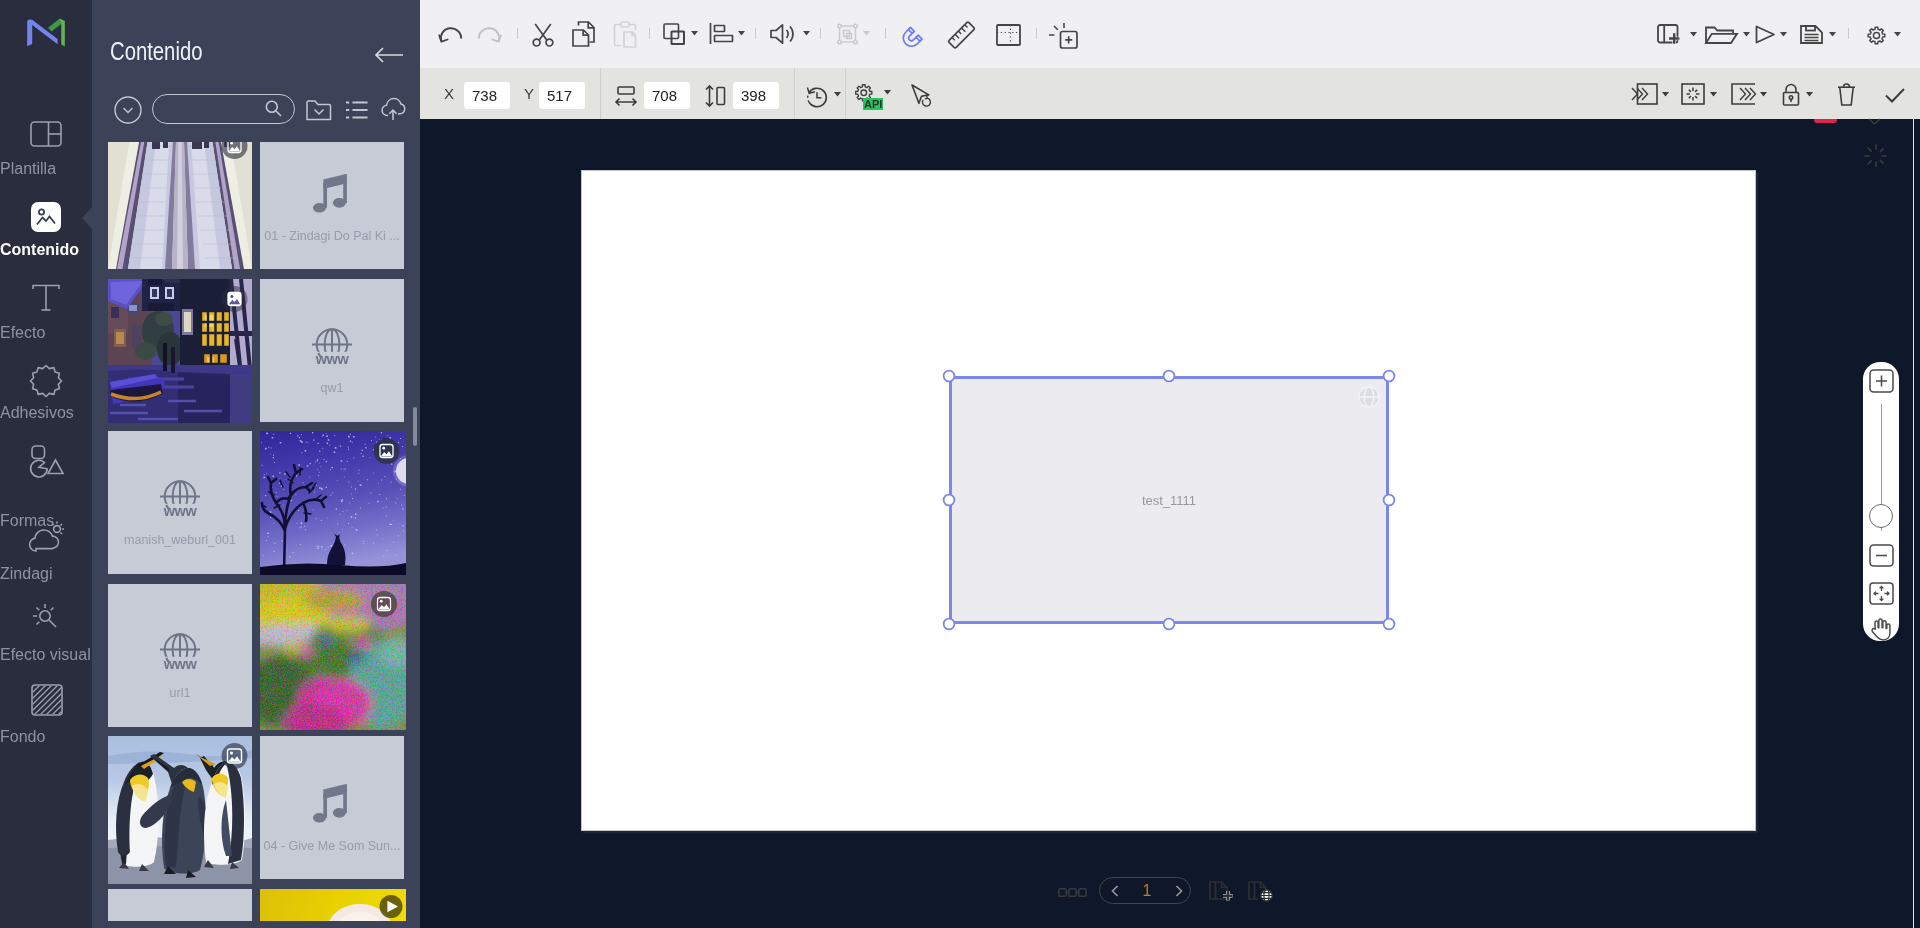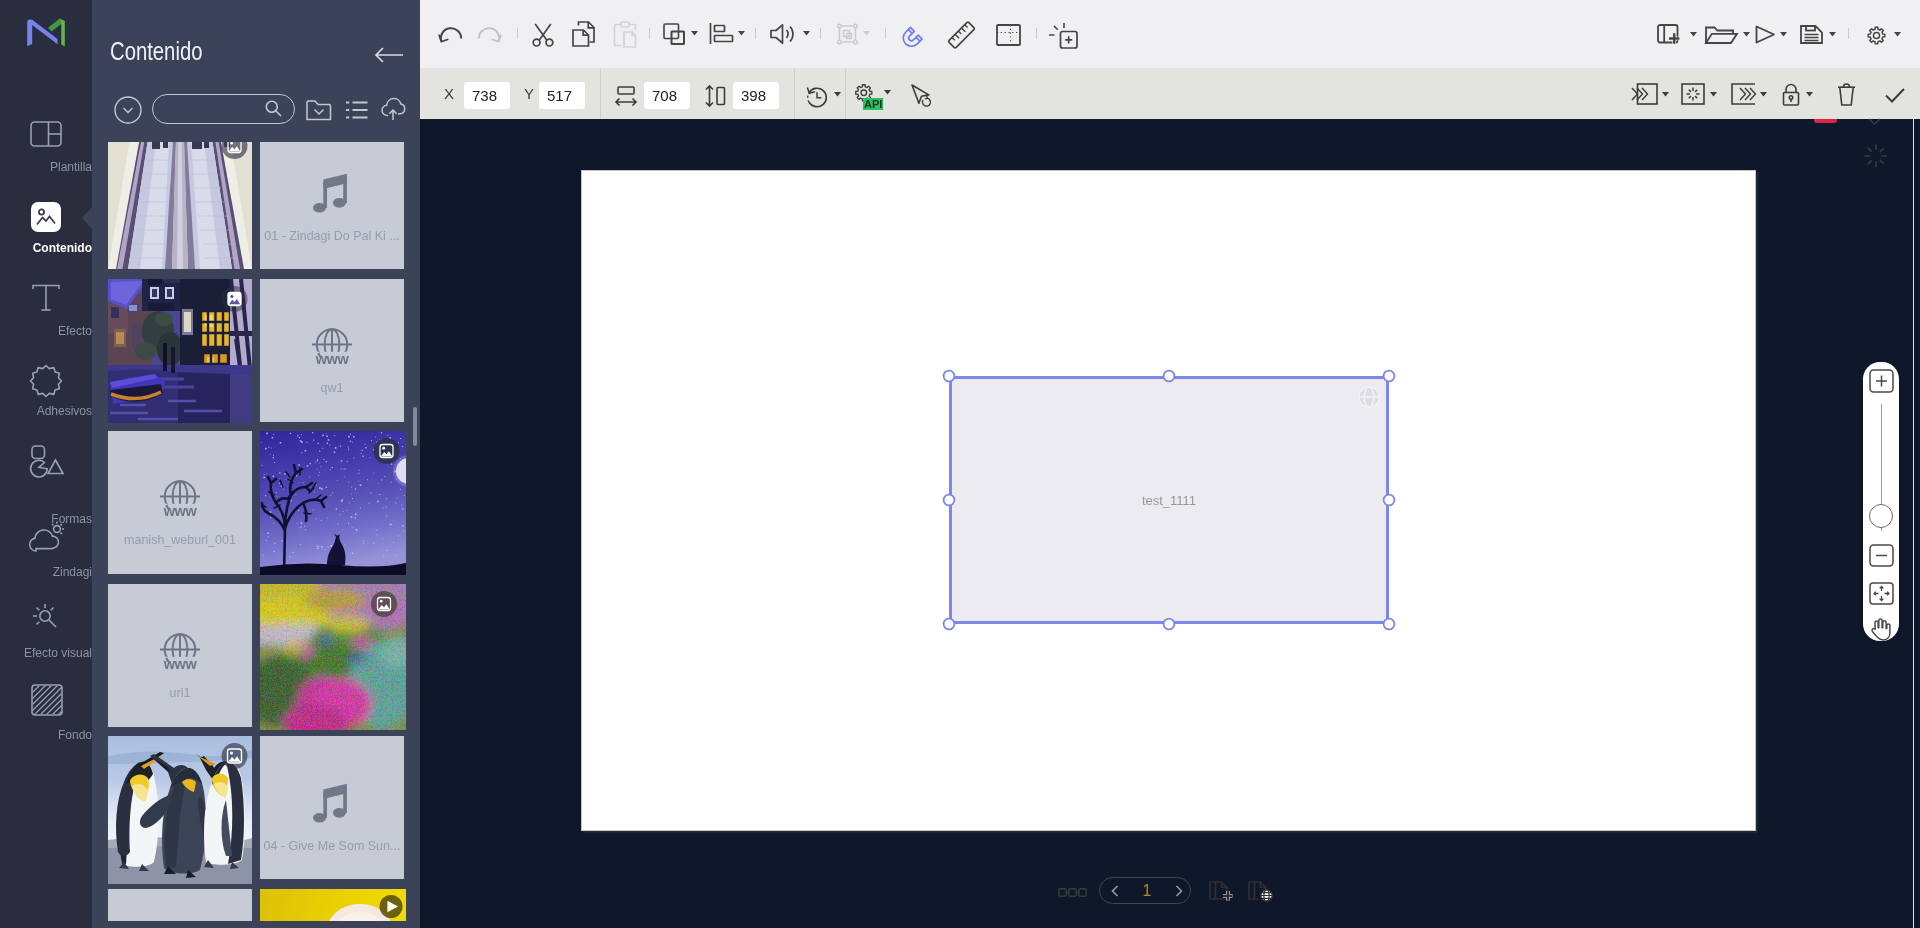--- a/index.html
+++ b/index.html
@@ -1,19 +1,19 @@
 <!DOCTYPE html>
 <html><head>
 <meta charset="utf-8">
 <style>
 *{margin:0;padding:0;box-sizing:border-box}
 html,body{width:1920px;height:928px;overflow:hidden;font-family:"Liberation Sans",sans-serif;background:#f9fafc}
 .abs{position:absolute}
 svg{display:block;overflow:visible}
-.lbl{position:absolute;width:92px;left:0;text-align:right;font-size:12px;color:#8e93a4}
+.lbl{position:absolute;width:92px;left:0;text-align:left;font-size:16px;color:#8e93a4}
 .tile{position:absolute;width:144px;height:143px;background:#c7cbd6;overflow:hidden}
 .inp{position:absolute;height:27px;width:46px;background:#fff;border-radius:3px;font-size:15px;color:#222;line-height:27px;padding-left:8px}
 .sep1{position:absolute;width:1px;height:11px;top:28px;background:#c9cacd}
 .sep2{position:absolute;width:1px;top:0;height:51px;background:#cfd0cb}
 .drop{position:absolute}
 </style>
 </head>
 <body>
 <div id="root" style="position:relative;width:1920px;height:928px;overflow:hidden">
 

